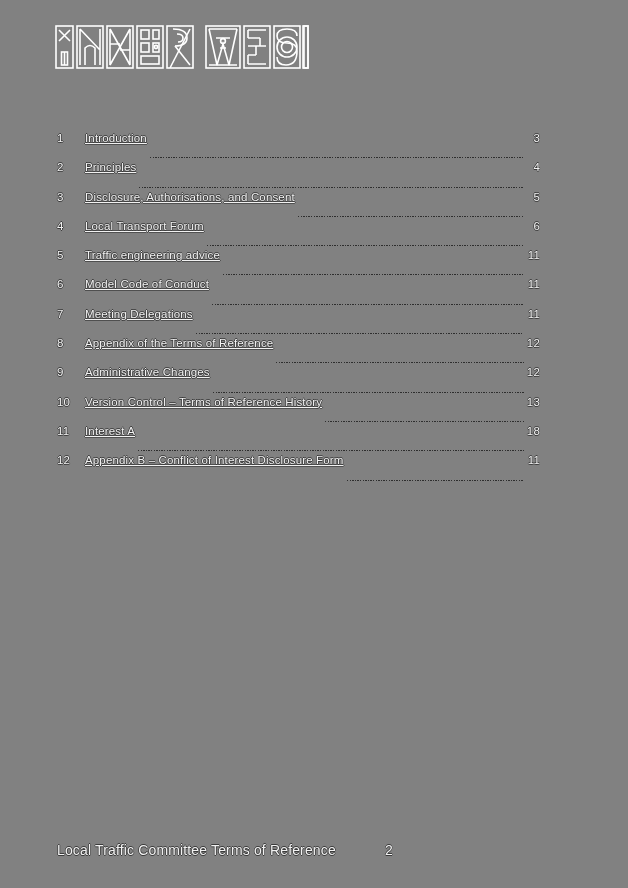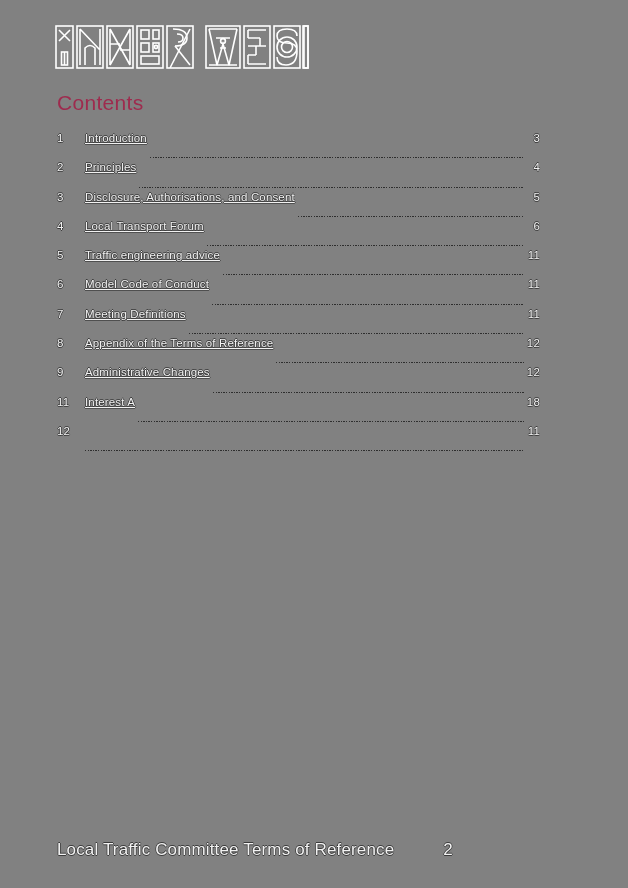--- a/index.html
+++ b/index.html
@@ -114,21 +114,21 @@
   }
 
   
   .footer {
     position: absolute;
     left: 57px;
     top: 843px;
     width: 330px;
     display: flex;
     align-items: center;
-    font-size: 17px;
+    font-size: 14px;
     line-height: 14px;
     color: #f2f2f2;
     text-shadow:
        0.7px 0 0 #3b3b3b,
       -0.7px 0 0 #3b3b3b,
        0 0.7px 0 #3b3b3b,
        0 -0.7px 0 #3b3b3b;
     white-space: nowrap;
   }
   .footer-title {
@@ -192,21 +192,20 @@
         <circle cx="233" cy="23" r="10"></circle>
 
         <rect x="250" y="2" width="4" height="42"></rect>
       </g>
       <g fill="none" stroke="#ffffff" stroke-width="1.6">
         <rect x="249" y="2" width="5" height="42"></rect>
       </g>
     </svg>
   </div>
 
-  <div class="contents-heading">Contents</div>
 
   <div class="toc">
 
     <div class="toc-row">
       <span class="toc-num">1</span>
       <span class="toc-title">Introduction</span>
       <span class="toc-leader"></span>
       <span class="toc-page">3</span>
     </div>
 
@@ -240,49 +239,56 @@
 
     <div class="toc-row">
       <span class="toc-num">6</span>
       <span class="toc-title">Model Code of Conduct</span>
       <span class="toc-leader"></span>
       <span class="toc-page">11</span>
     </div>
 
     <div class="toc-row">
       <span class="toc-num">7</span>
-      <span class="toc-title">Meeting Definitions</span>
+      <span class="toc-title">Meeting Delegations</span>
       <span class="toc-leader"></span>
       <span class="toc-page">11</span>
     </div>
 
     <div class="toc-row">
       <span class="toc-num">8</span>
       <span class="toc-title">Appendix of the Terms of Reference</span>
       <span class="toc-leader"></span>
       <span class="toc-page">12</span>
     </div>
 
     <div class="toc-row">
       <span class="toc-num">9</span>
       <span class="toc-title">Administrative Changes</span>
       <span class="toc-leader"></span>
       <span class="toc-page">12</span>
     </div>
 
+    <div class="toc-row">
+      <span class="toc-num">10</span>
+      <span class="toc-title">Version Control – Terms of Reference History</span>
+      <span class="toc-leader"></span>
+      <span class="toc-page">13</span>
+    </div>
 
     <div class="toc-row">
       <span class="toc-num">11</span>
       <span class="toc-title">Interest A</span>
       <span class="toc-leader"></span>
       <span class="toc-page">18</span>
     </div>
 
     <div class="toc-row">
       <span class="toc-num">12</span>
+      <span class="toc-title">Appendix B – Conflict of Interest Disclosure Form</span>
       <span class="toc-leader"></span>
       <span class="toc-page">11</span>
     </div>
 
   </div>
 
   <div class="footer">
     <span class="footer-title">Local Traffic Committee Terms of Reference</span>
     <span class="footer-page">2</span>
   </div>

